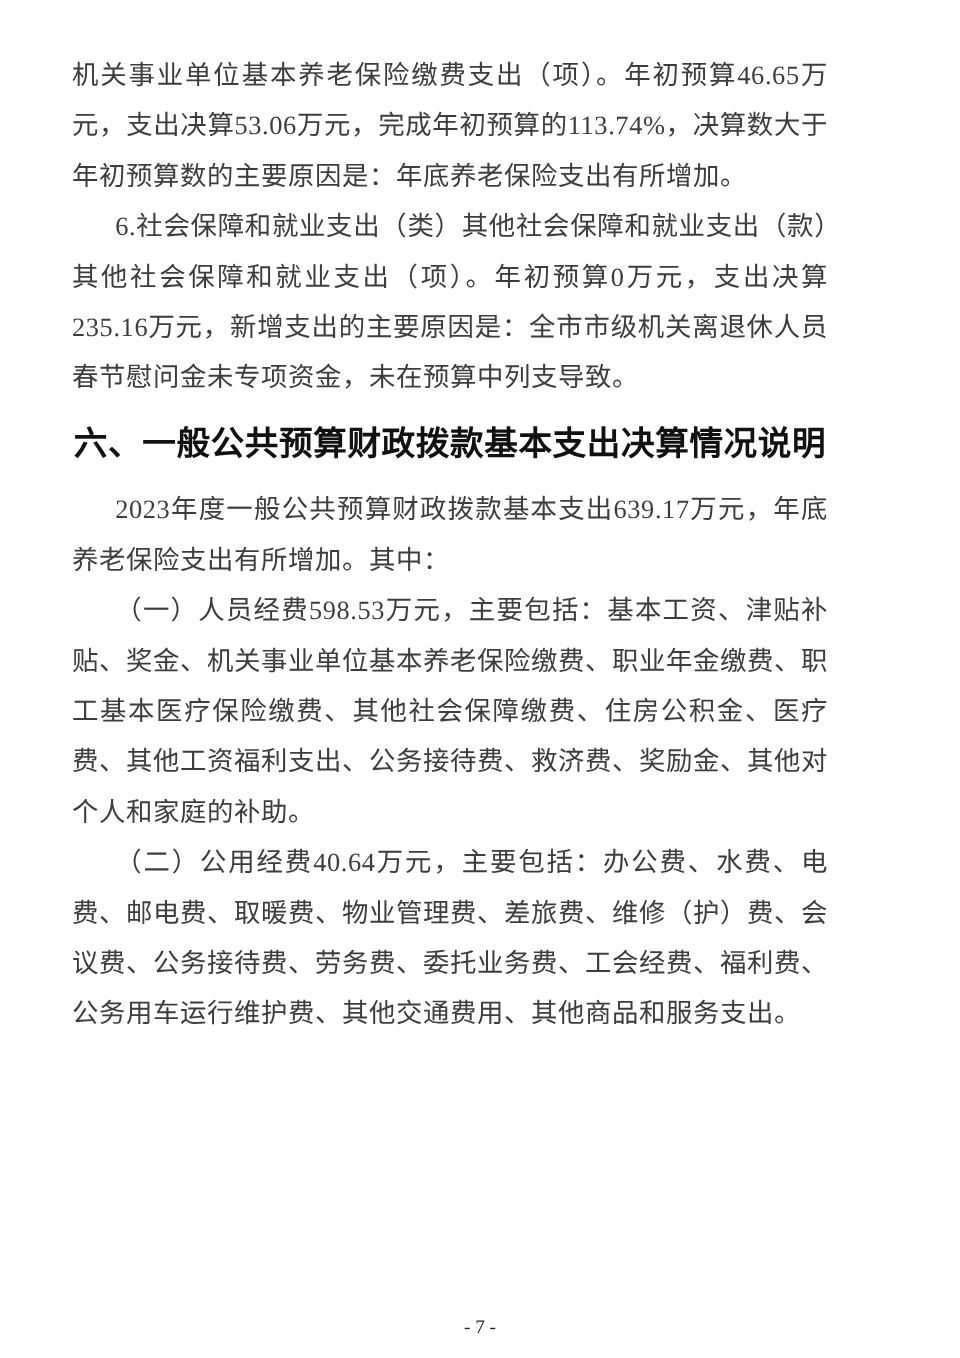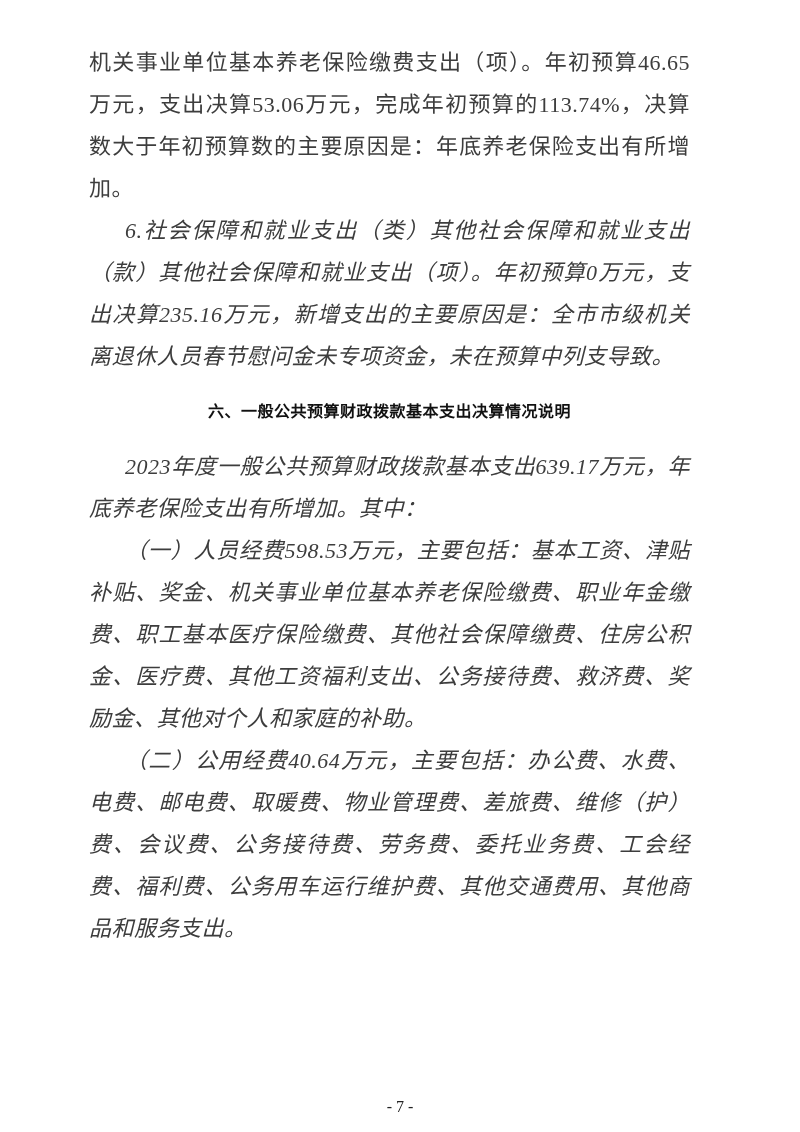--- a/index.html
+++ b/index.html
@@ -6,41 +6,40 @@
     margin: 0;
     padding: 0;
     background: #ffffff;
   }
   .page {
     position: relative;
     width: 800px;
     height: 1132px;
     background: #ffffff;
     box-sizing: border-box;
-    padding: 42px 110px 0 89px;
+    padding: 42px 110px 0 60px;
     overflow: hidden;
   }
   .body-para {
     margin: 0;
     font-family: "Liberation Serif", "DejaVu Serif", serif;
     font-size: 22px;
     line-height: 42px;
     color: #3d3d3d;
     text-align: justify;
     text-justify: inter-character;
     letter-spacing: 0.5px;
   }
   .body-para.indent {
     text-indent: 36px;
-    font-style: italic;
   }
   .section-heading {
     margin: 12px 0 12px 0;
     font-family: "Liberation Sans", "DejaVu Sans", sans-serif;
-    font-size: 16px;
+    font-size: 28px;
     font-weight: bold;
     line-height: 44px;
     color: #111111;
     text-align: center;
     letter-spacing: 0.5px;
   }
   .page-number {
     position: absolute;
     left: 0;
     right: 0;

